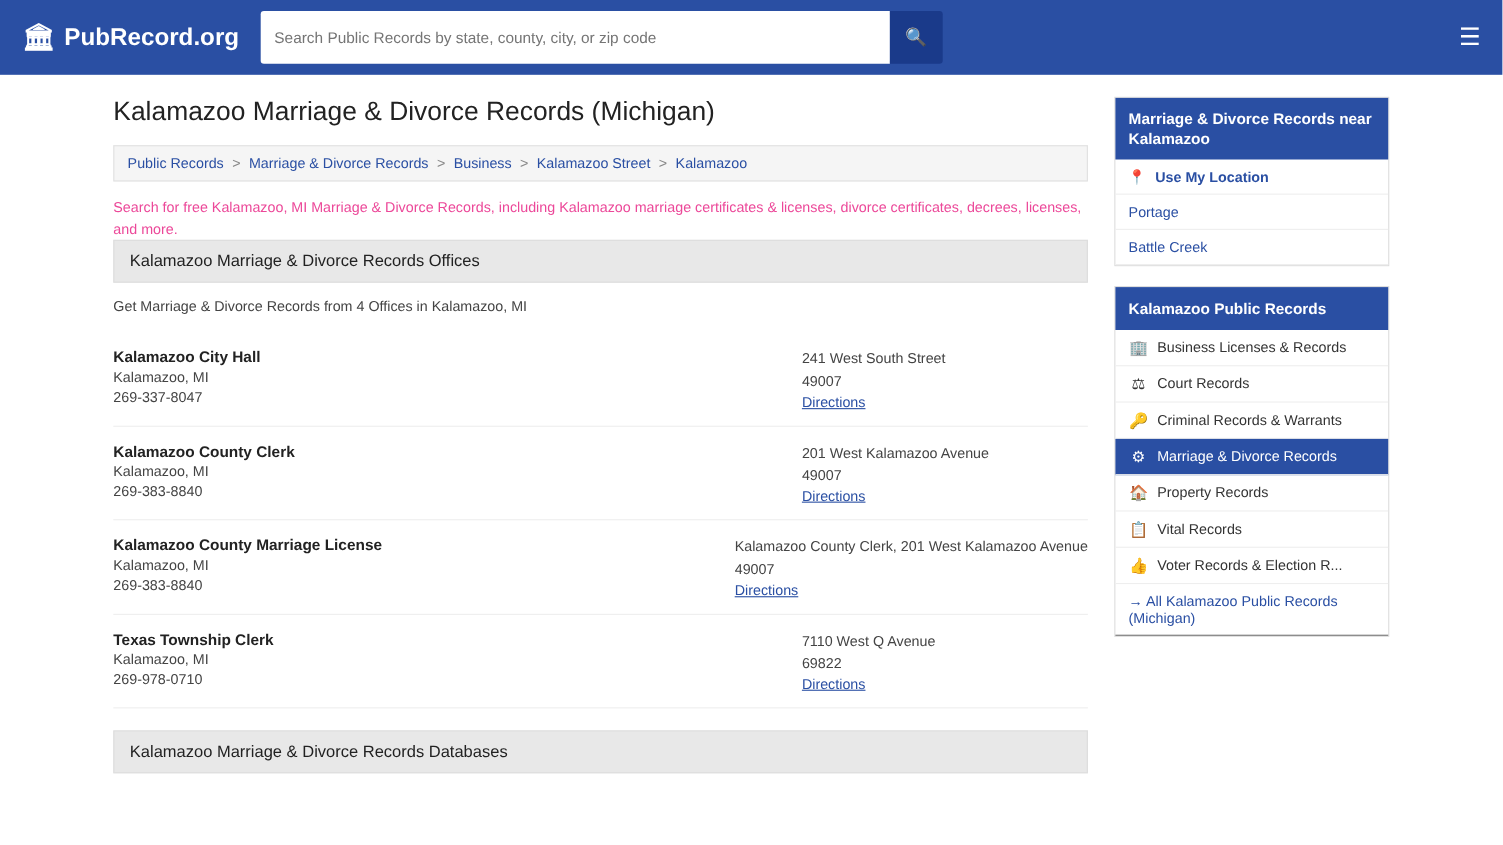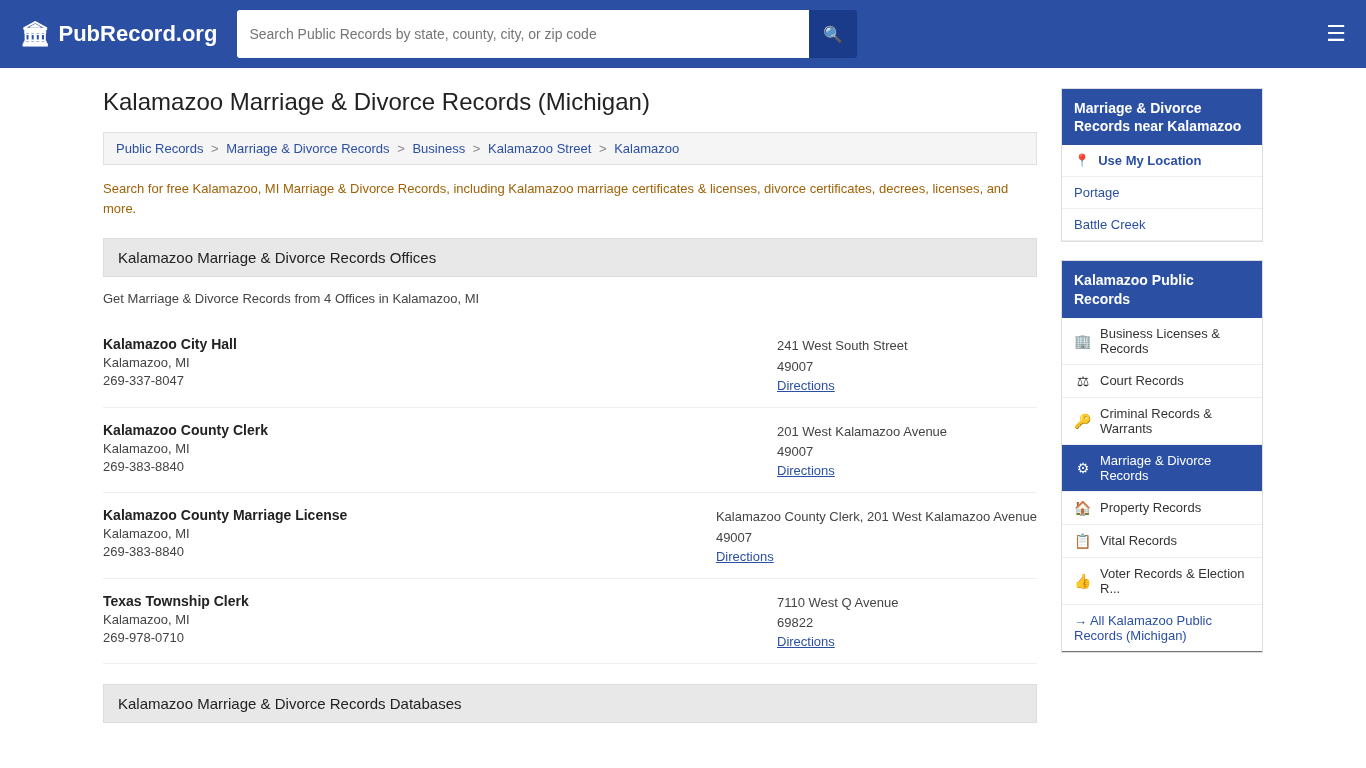--- a/index.html
+++ b/index.html
@@ -87,22 +87,21 @@
     .breadcrumb a {
       color: #2a4fa3;
       text-decoration: none;
     }
     .breadcrumb span {
       margin: 0 4px;
       color: #888;
     }
     .intro-text {
       font-size: 13px;
-      color: #a16207;
-      margin-bottom: 20px;
+      color: #ec4899;
       line-height: 1.5;
     }
 
     
     .section-header {
       background: #e8e8e8;
       padding: 10px 14px;
       font-size: 15px;
       font-weight: normal;
       color: #222;
@@ -155,21 +154,21 @@
     }
     .directions-link {
       color: #2a4fa3;
       text-decoration: underline;
       font-size: 13px;
       cursor: pointer;
     }
 
     
     .sidebar {
-      width: 202px;
+      width: 250px;
       flex-shrink: 0;
     }
     .sidebar-box {
       border: 1px solid #ddd;
       margin-bottom: 18px;
     }
     .sidebar-title {
       background: #2a4fa3;
       color: #fff;
       padding: 10px 12px;

